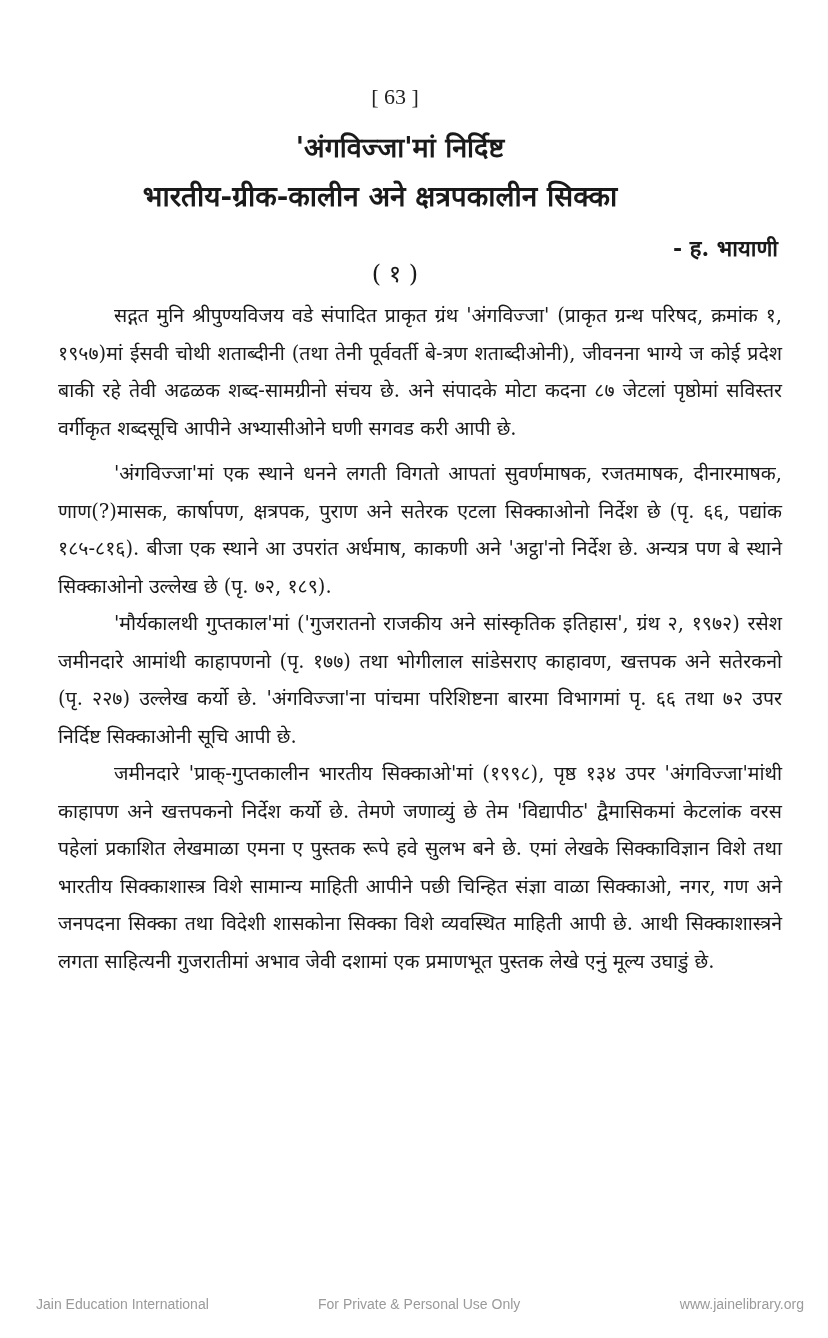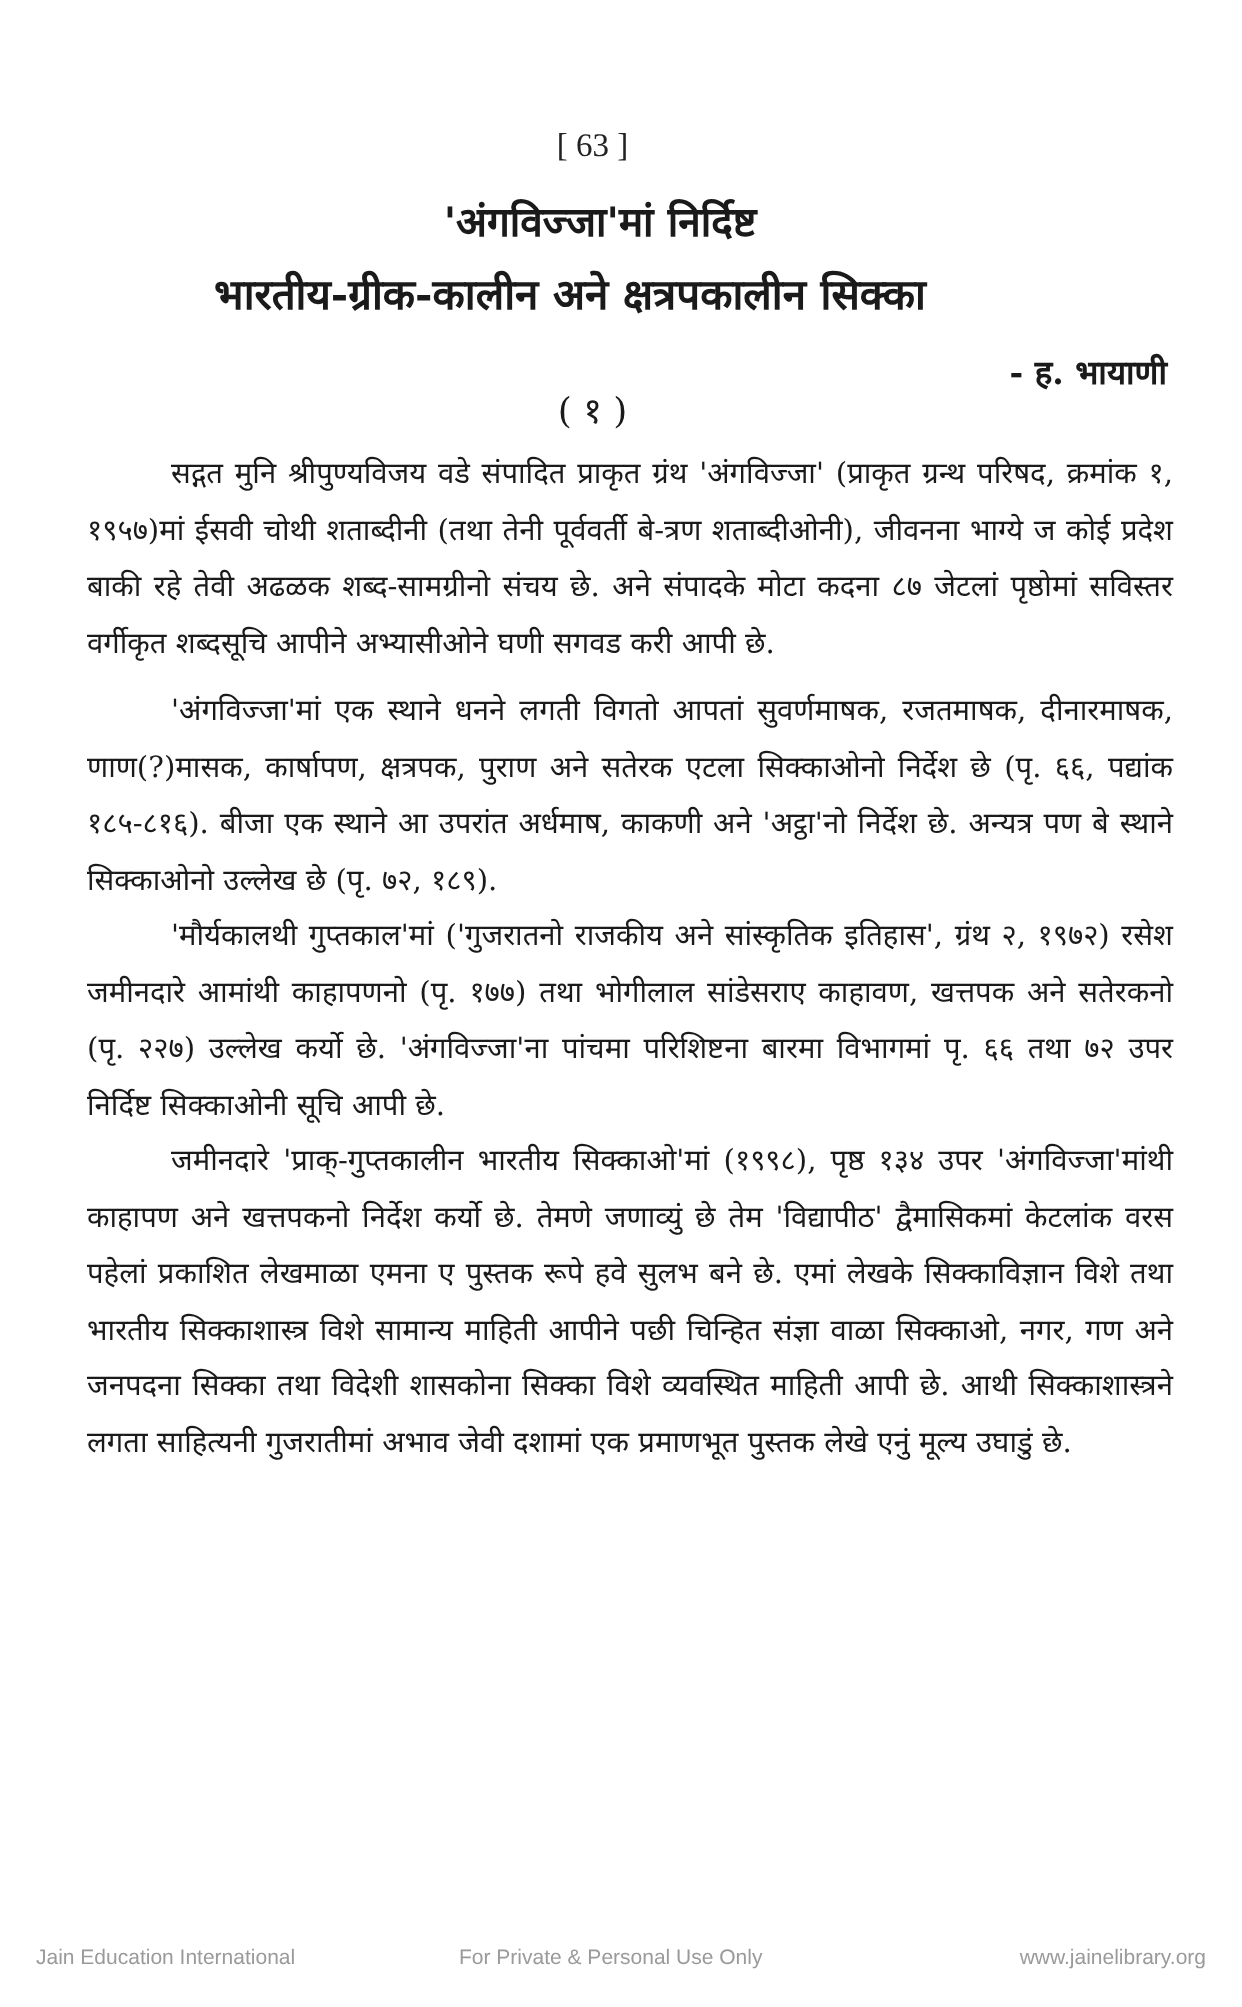--- a/index.html
+++ b/index.html
@@ -9,21 +9,21 @@
   }
   .page-number { position: absolute; top: 84px; left: 0; width: 790px; text-align: center; font-size: 22px; font-family: "Liberation Serif", serif; color: #222; }
   .title { position: absolute; top: 128px; left: 0; width: 800px; text-align: center; font-size: 27px; font-weight: bold; }
   .subtitle { position: absolute; top: 176px; left: 0; width: 760px; text-align: center; font-size: 28px; font-weight: bold; }
   .author { position: absolute; top: 216px; right: 50px; font-size: 22px; font-weight: bold; margin-top: 16px; }
   .section-num { position: absolute; top: 256px; left: 0; width: 790px; text-align: center; font-size: 24px; }
   .body-text { position: absolute; top: 297px; left: 58px; width: 724px; font-size: 19.5px; line-height: 37.5px; text-align: justify; }
   .body-text p { margin: 0; text-indent: 56px; }
   .body-text p.spaced { margin-top: 8px; }
   .body-text p.spaced-lg { }
-  .footer { position: absolute; top: 1296px; left: 24px; right: 24px; height: 24px; font-family: "Liberation Sans", sans-serif; font-size: 14px; color: #9a9a9a; }
+  .footer { position: absolute; top: 1296px; left: 36px; right: 24px; height: 24px; font-family: "Liberation Sans", sans-serif; font-size: 14px; color: #9a9a9a; }
   .footer span { position: absolute; top: 0; }
   .footer .f-left { left: 0; }
   .footer .f-center { left: 282px; }
   .footer .f-right { right: 0; }
 </style>
 </head>
 <body>
 
 <div class="page-number">[ 63 ]</div>
 <div class="title">'अंगविज्जा'मां निर्दिष्ट</div>

